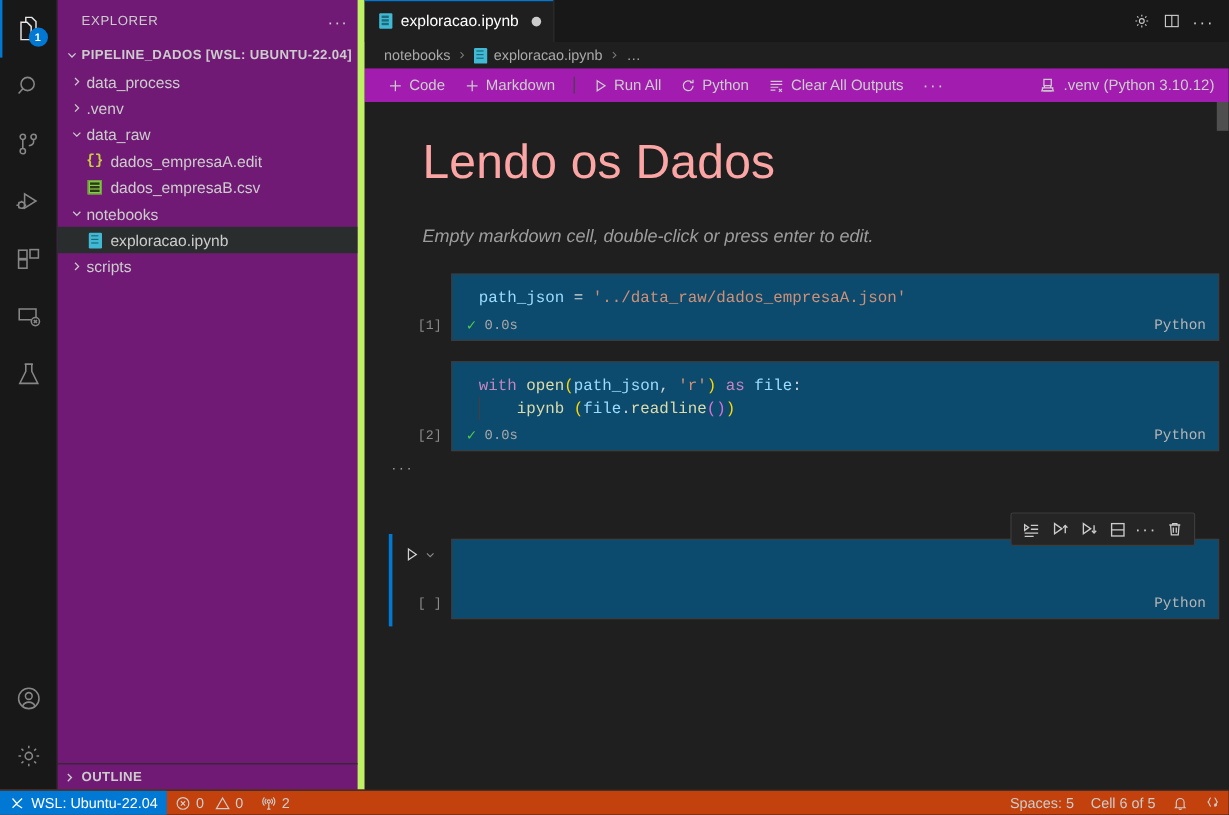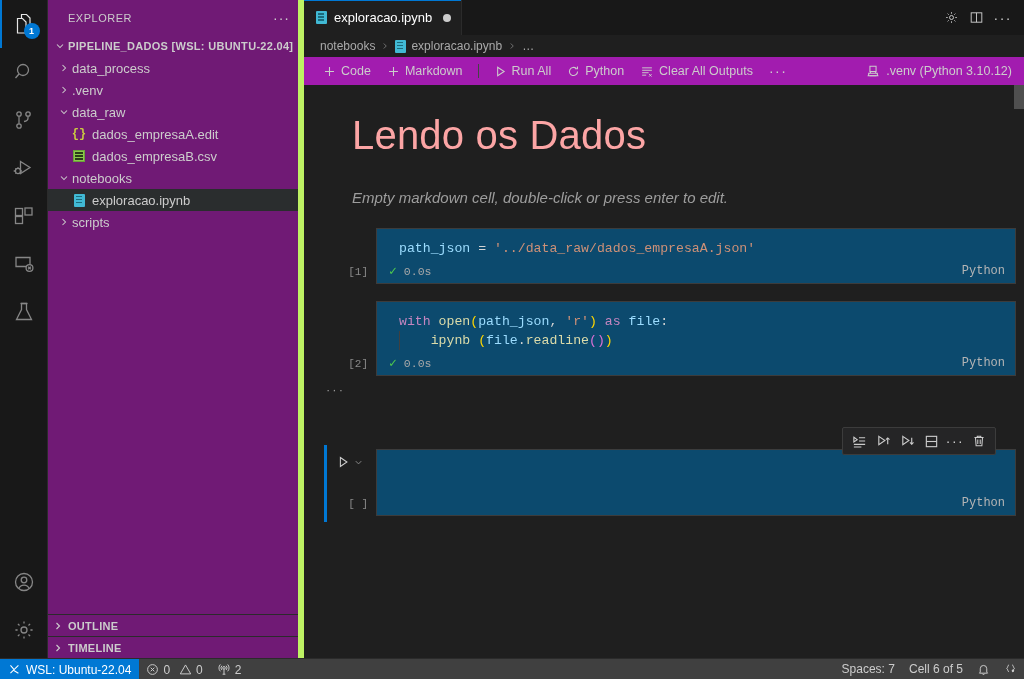--- a/index.html
+++ b/index.html
@@ -163,21 +163,21 @@
   .t-op  { color:#d4d4d4; }
   .t-str { color:#ce9178; }
   .t-kw  { color:#c586c0; }
   .t-fn  { color:#dcdcaa; }
   .t-p1  { color:#ffd700; }
   .t-p2  { color:#da70d6; }
   .t-punc{ color:#d4d4d4; }
 
   
   .statusbar {
-    height:21px; background:#404040; display:flex; 
+    height:21px; background:#c2410c; display:flex; align-items:center;
     font-size:12px; color:#cccccc; border-top:1px solid #2b2b2b;
   }
   .sb-remote {
     background:#0078d4; color:#ffffff; height:21px; display:flex; align-items:center;
     gap:5px; padding:0 8px; cursor:pointer; font-size:12px;
   }
   .sb-item { display:flex; align-items:center; gap:4px; padding:0 7px; height:21px; cursor:pointer; }
   .sb-right { margin-left:auto; display:flex; align-items:center; }
 
   
@@ -371,28 +371,20 @@
         </div>
       </div>
 
       <div class="sb-section">
         <span class="twisty">
           <svg width="12" height="12" viewBox="0 0 16 16" fill="none" stroke="currentColor" stroke-width="1.5">
               <path d="M6 4l4 4-4 4"></path>
             </svg>
         </span>
         <span>OUTLINE</span>
-      </div>
-      <div class="sb-section">
-        <span class="twisty">
-          <svg width="12" height="12" viewBox="0 0 16 16" fill="none" stroke="currentColor" stroke-width="1.5">
-              <path d="M6 4l4 4-4 4"></path>
-            </svg>
-        </span>
-        <span>TIMELINE</span>
       </div>
     </div>
 
     <div class="editor">
 
       <div class="tabs">
         <div class="tab">
           <span class="nb-icon"></span>
           <span>exploracao.ipynb</span>
           <span class="dirty"></span>
@@ -629,21 +621,21 @@
           <circle cx="8" cy="6" r="1.6"></circle>
           <path d="M5.4 3.4a3.7 3.7 0 0 0 0 5.2M10.6 3.4a3.7 3.7 0 0 1 0 5.2"></path>
           <path d="M3.5 1.8a6 6 0 0 0 0 8.4M12.5 1.8a6 6 0 0 1 0 8.4"></path>
           <path d="M8 7.6v6.2M6.3 13.8h3.4"></path>
         </svg>
       </span>
       <span>2</span>
     </div>
 
     <div class="sb-right">
-      <div class="sb-item">Spaces: 7</div>
+      <div class="sb-item">Spaces: 5</div>
       <div class="sb-item">Cell 6 of 5</div>
       <div class="sb-item">
         <span>
           <svg width="13" height="13" viewBox="0 0 16 16" fill="none" stroke="currentColor" stroke-width="1.2">
             <path d="M4 11.2V7a4 4 0 0 1 8 0v4.2l1 1.3H3z"></path>
               <path d="M6.6 13.2a1.5 1.5 0 0 0 2.8 0"></path>
           </svg>
         </span>
       </div>
       <div class="sb-item">

